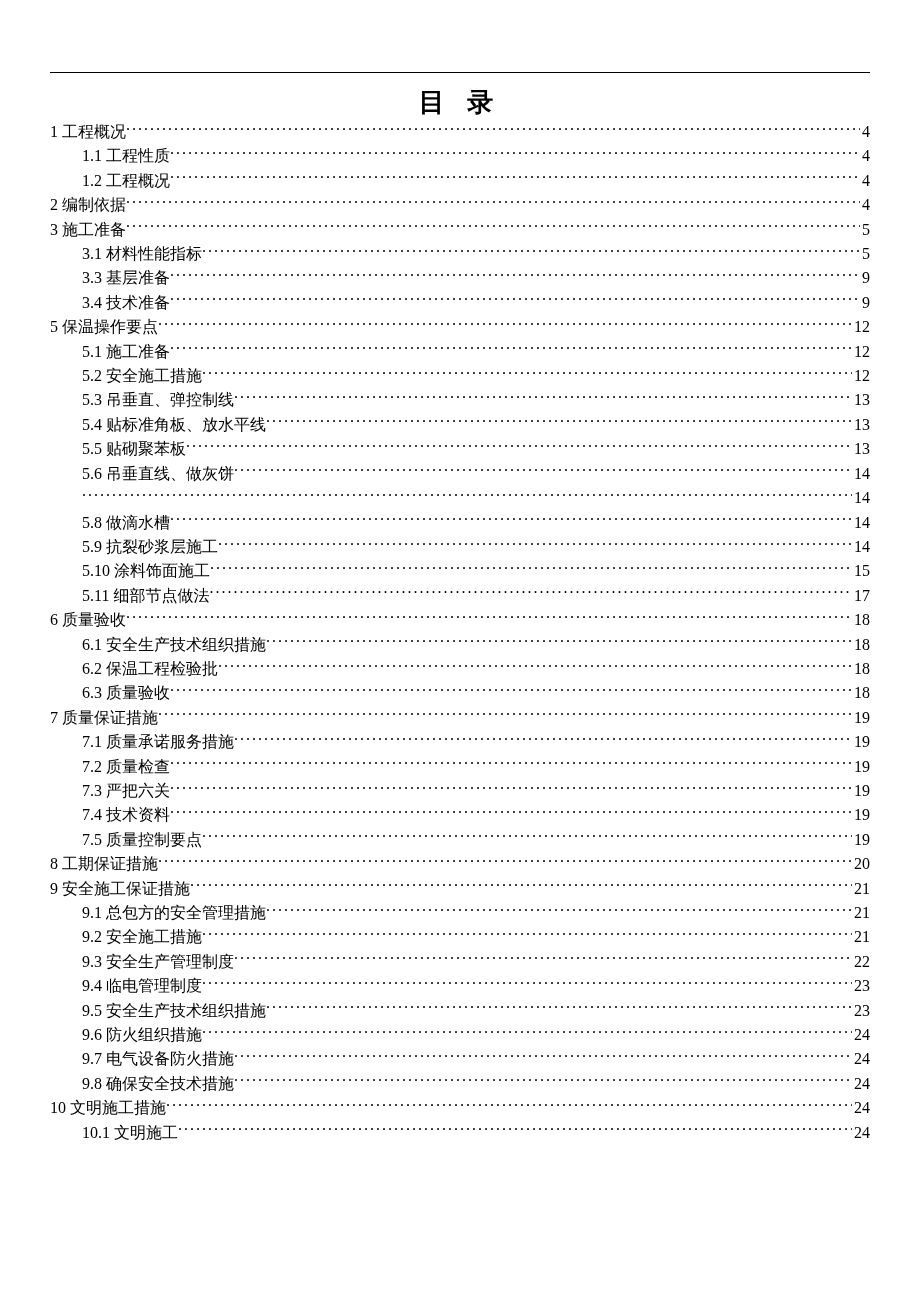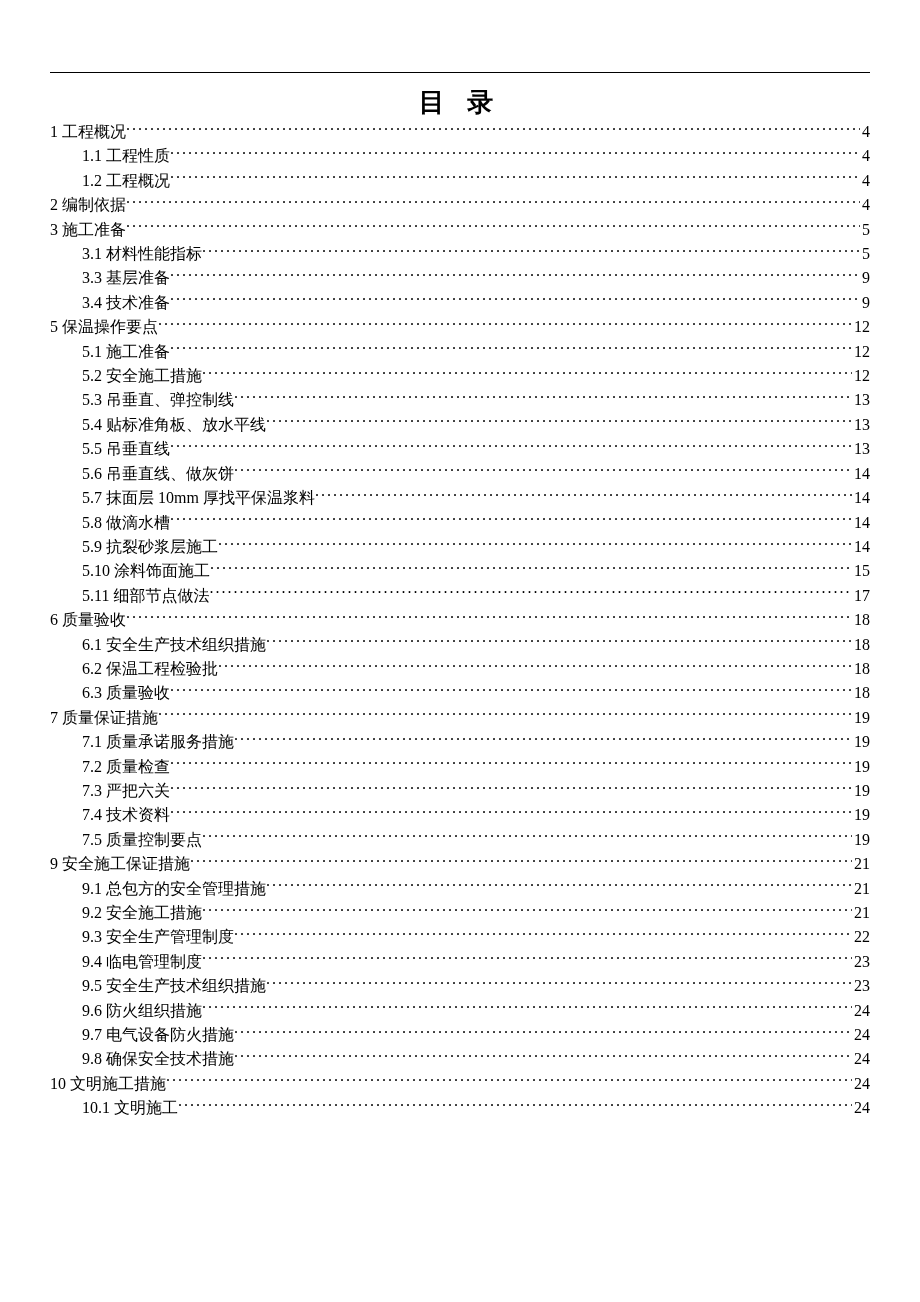--- a/index.html
+++ b/index.html
@@ -139,31 +139,30 @@
       <span class="toc-label"><span class="num">5.3</span><span>  吊垂直、弹控制线</span></span>
       <span class="toc-leader"></span>
       <span class="toc-page">13</span>
     </div>
     <div class="toc-row level-2">
       <span class="toc-label"><span class="num">5.4</span><span>  贴标准角板、放水平线</span></span>
       <span class="toc-leader"></span>
       <span class="toc-page">13</span>
     </div>
     <div class="toc-row level-2">
-      <span class="toc-label"><span class="num">5.5</span><span>  吊垂直线</span></span>
+      <span class="toc-label"><span class="num">5.5</span><span>  贴砌聚苯板</span></span>
       <span class="toc-leader"></span>
       <span class="toc-page">13</span>
     </div>
     <div class="toc-row level-2">
       <span class="toc-label"><span class="num">5.6</span><span>  吊垂直线、做灰饼</span></span>
       <span class="toc-leader"></span>
       <span class="toc-page">14</span>
     </div>
     <div class="toc-row level-2">
-      <span class="toc-label"><span class="num">5.7</span><span>  抹面层 10mm 厚找平保温浆料 </span></span>
       <span class="toc-leader"></span>
       <span class="toc-page">14</span>
     </div>
     <div class="toc-row level-2">
       <span class="toc-label"><span class="num">5.8</span><span>  做滴水槽</span></span>
       <span class="toc-leader"></span>
       <span class="toc-page">14</span>
     </div>
     <div class="toc-row level-2">
       <span class="toc-label"><span class="num">5.9</span><span>  抗裂砂浆层施工</span></span>
@@ -224,20 +223,25 @@
       <span class="toc-label"><span class="num">7.4</span><span> 技术资料</span></span>
       <span class="toc-leader"></span>
       <span class="toc-page">19</span>
     </div>
     <div class="toc-row level-2">
       <span class="toc-label"><span class="num">7.5</span><span> 质量控制要点</span></span>
       <span class="toc-leader"></span>
       <span class="toc-page">19</span>
     </div>
     <div class="toc-row level-1">
+      <span class="toc-label"><span class="num">8</span><span> 工期保证措施</span></span>
+      <span class="toc-leader"></span>
+      <span class="toc-page">20</span>
+    </div>
+    <div class="toc-row level-1">
       <span class="toc-label"><span class="num">9</span><span> 安全施工保证措施</span></span>
       <span class="toc-leader"></span>
       <span class="toc-page">21</span>
     </div>
     <div class="toc-row level-2">
       <span class="toc-label"><span class="num">9.1</span><span> 总包方的安全管理措施</span></span>
       <span class="toc-leader"></span>
       <span class="toc-page">21</span>
     </div>
     <div class="toc-row level-2">

